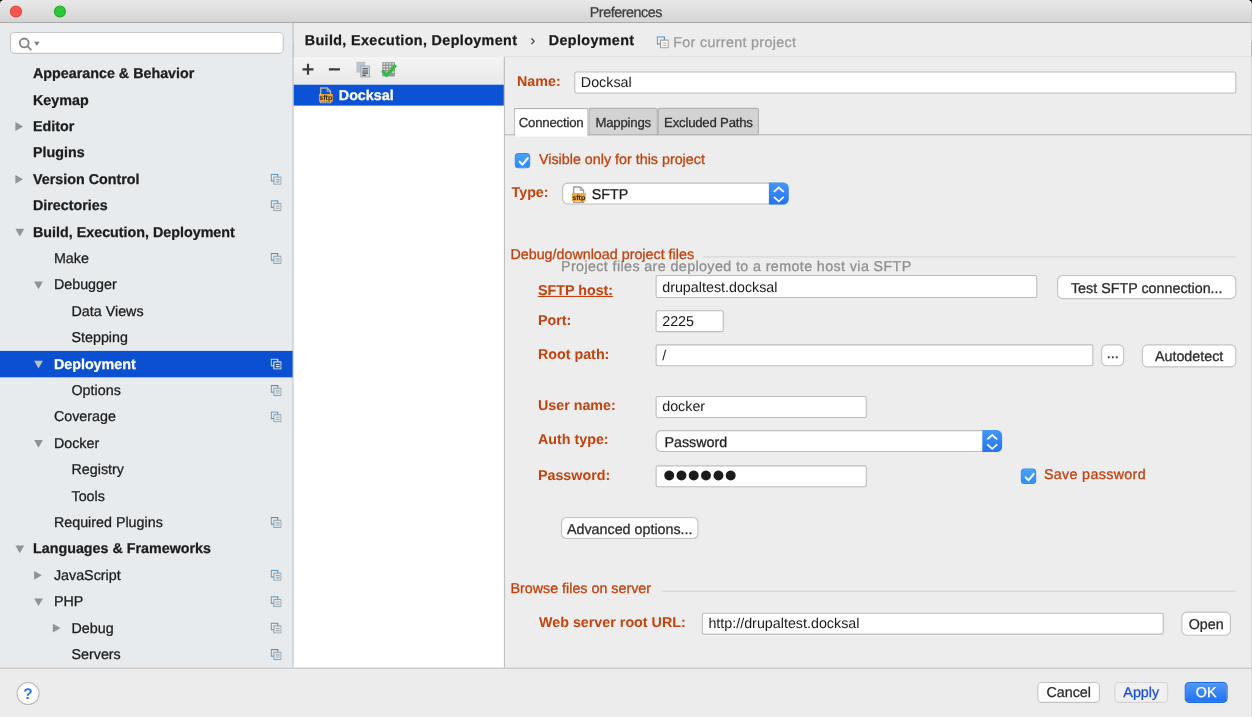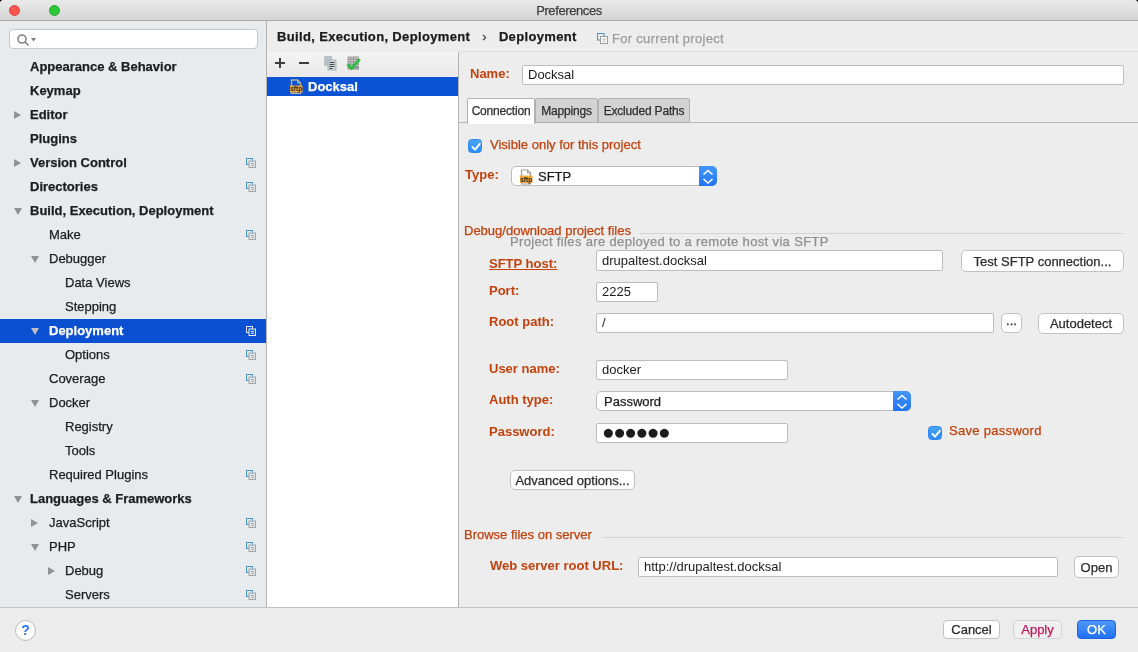--- a/index.html
+++ b/index.html
@@ -329,16 +329,16 @@
       <div class="btn t" style="left:615px;top:504px;width:45px;height:22px;line-height:21px;">Open</div>
     </div>
   <div id="tabline"></div>
   <div class="tab active t" style="left:467px;width:68px;">Connection</div>
   <div class="tab t" style="left:535px;width:63px;">Mappings</div>
   <div class="tab t" style="left:598px;width:92px;">Excluded Paths</div>
 
   <div id="bottombar">
     <div id="helpbtn">?</div>
     <div class="bbtn t" style="left:943px;width:57px;background:#fff;border:1px solid #c2c2c2;color:#2b2b2b;">Cancel</div>
-    <div class="bbtn t" style="left:1013px;width:49px;background:#f0f0f0;border:1px solid #d4d4d4;color:#be185d;">Apply</div>
+    <div class="bbtn t" style="left:1013px;width:49px;background:#f0f0f0;border:1px solid #d4d4d4;color:#1d4ed8;">Apply</div>
     <div class="bbtn t" style="left:1077px;width:39px;background:linear-gradient(#4f97f7,#2070f2);border:1px solid #1e66dd;color:#fff;">OK</div>
   </div>
 </div>
 
 </body></html>

